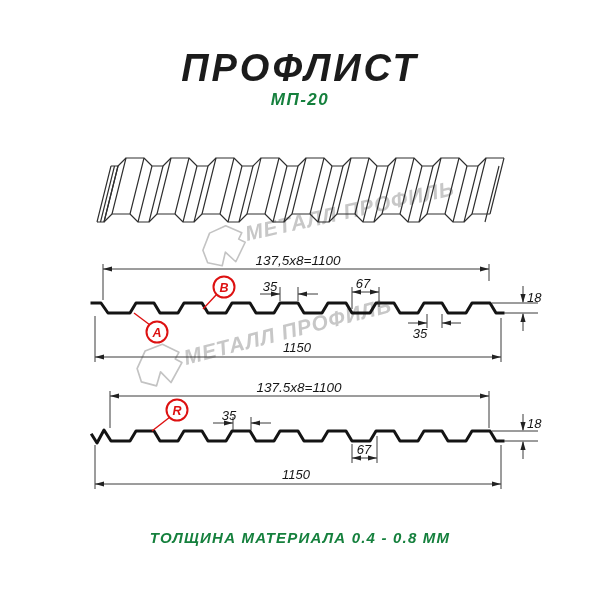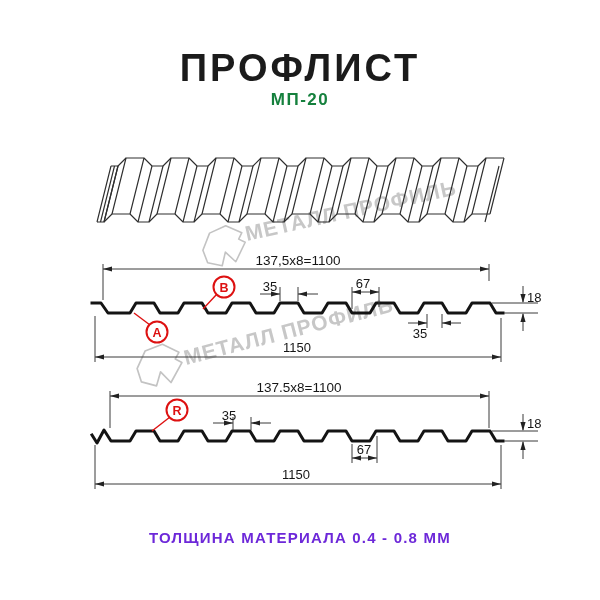--- a/index.html
+++ b/index.html
@@ -1,23 +1,23 @@
 <!DOCTYPE html>
 <html><head>
 <meta charset="utf-8">
 <style>
   html,body{margin:0;padding:0;background:#fff;}
   .page{position:relative;width:596px;height:600px;background:#ffffff;overflow:hidden;
-        font-family:"Liberation Sans",sans-serif;}
+        font-family:"Liberation Sans",sans-serif;font-style:italic;}
   .title{position:absolute;top:47px;left:0;width:600px;text-align:center;
          font-size:38px;font-weight:700;letter-spacing:3px;color:#1b1b1b;}
   .subtitle{position:absolute;top:90px;left:0;width:600px;text-align:center;
          font-size:17px;font-weight:600;letter-spacing:1.5px;color:#15803d;}
   .footer{position:absolute;top:529px;left:0;width:600px;text-align:center;
-         font-size:15px;font-weight:600;letter-spacing:1.2px;color:#6d28d9;}
+         font-size:15px;font-weight:600;letter-spacing:1.2px;color:#15803d;}
   svg.drawing{position:absolute;left:0;top:0;}
   .dim{stroke:#3a3a3a;stroke-width:1;fill:none;}
   .arr{fill:#222;stroke:none;}
   .prof{stroke:#141414;stroke-width:3;fill:none;stroke-linejoin:round;stroke-linecap:square;}
   .sheet{stroke:#2e2e2e;stroke-width:1.1;fill:none;stroke-linejoin:round;}
   .dimtext{font-family:"Liberation Sans",sans-serif;font-size:13px;fill:#161616;}
   .formula{font-size:13.5px;}
   .redline{stroke:#dd1111;stroke-width:1.4;}
   .redcirc{fill:none;stroke:#dd1111;stroke-width:2;}
   .redletter{font-family:"Liberation Sans",sans-serif;font-weight:700;font-size:12.5px;fill:#dd1111;}

